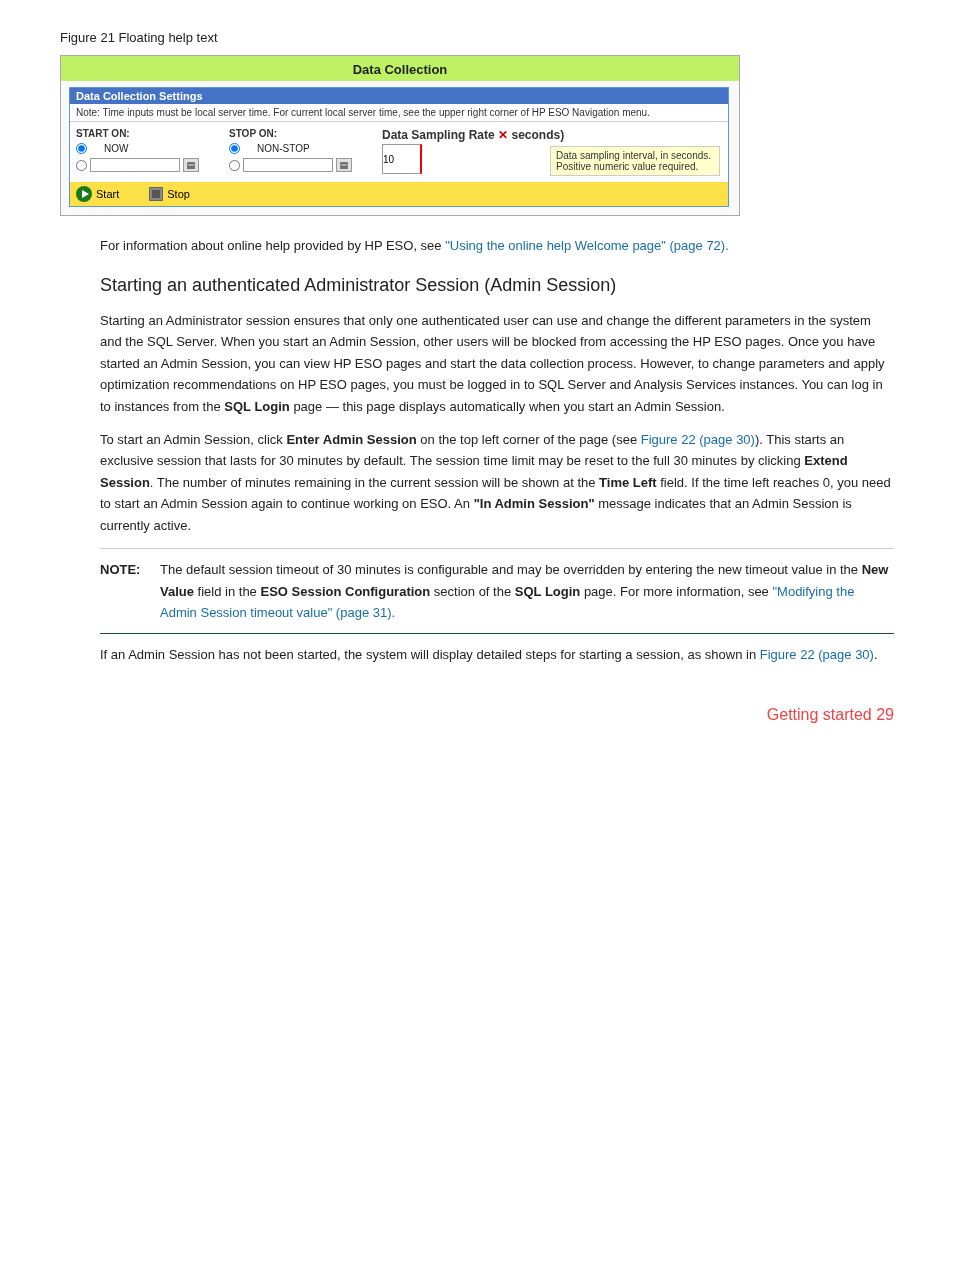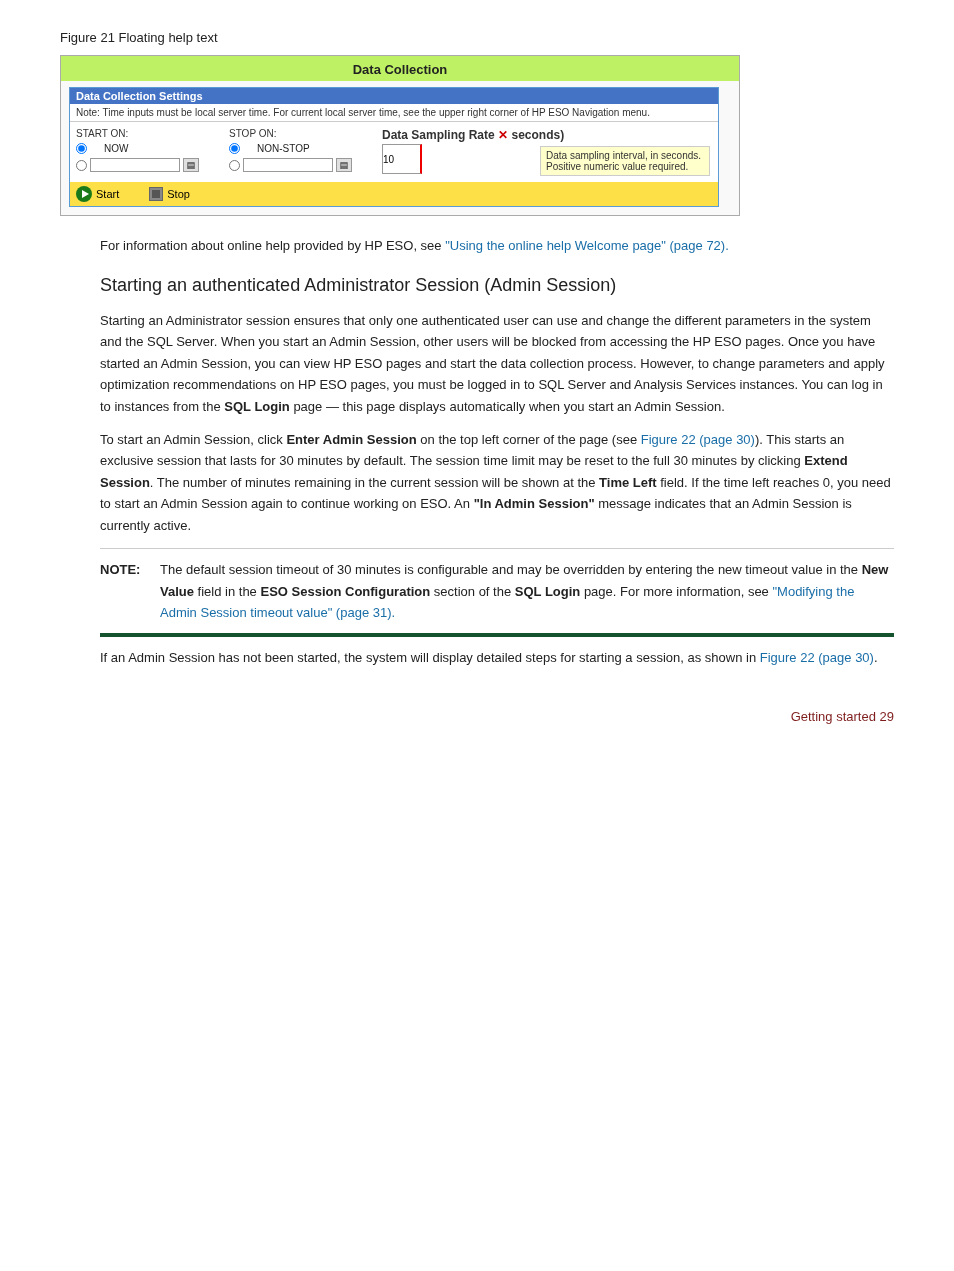--- a/index.html
+++ b/index.html
@@ -32,21 +32,21 @@
       font-size: 13px;
       font-weight: bold;
       padding: 6px 0 4px 0;
       background: #bef264;
       border-bottom: none;
     }
 
     .data-collection-panel {
       border: 1px solid #5b9bd5;
       background: #fff;
-      margin: 6px 20px 8px 8px;
+      margin: 6px 10px 8px 8px;
       padding: 0;
     }
 
     .panel-title-bar {
       background: #4472c4;
       color: #fff;
       font-size: 11px;
       font-weight: bold;
       padding: 2px 6px;
     }
@@ -73,21 +73,21 @@
 
     .field-group {
       display: flex;
       flex-direction: column;
       gap: 2px;
       min-width: 100px;
     }
 
     .field-label {
       font-size: 10px;
-      font-weight: normal;
+      font-weight: bold;
       color: #333;
       margin-bottom: 2px;
     }
 
     .radio-row {
       display: flex;
       align-items: center;
       gap: 17px;
       font-size: 10px;
     }
@@ -250,41 +250,41 @@
 
     .section-body {
       font-size: 13px;
       line-height: 1.65;
       color: #222;
       margin-bottom: 12px;
     }
 
     .note-block {
       border-top: 1px solid #ccc;
-      border-bottom: 4px solid #14532d;
+      border-bottom: 1px solid #14532d;
       padding: 10px 0 10px 0;
       margin: 10px 0;
       display: flex;
       gap: 12px;
       font-size: 13px;
       line-height: 1.65;
     }
 
     .note-label {
       font-weight: bold;
       min-width: 48px;
     }
 
     .page-footer {
       display: flex;
       justify-content: flex-end;
       align-items: center;
       margin-top: 40px;
-      font-size: 13px;
-      color: #7f1d1d;
+      font-size: 16px;
+      color: #ef4444;
       border-top: none;
     }
 
     .content-indent {
       padding-left: 40px;
     }
   </style>
 </head>
 <body>
 

